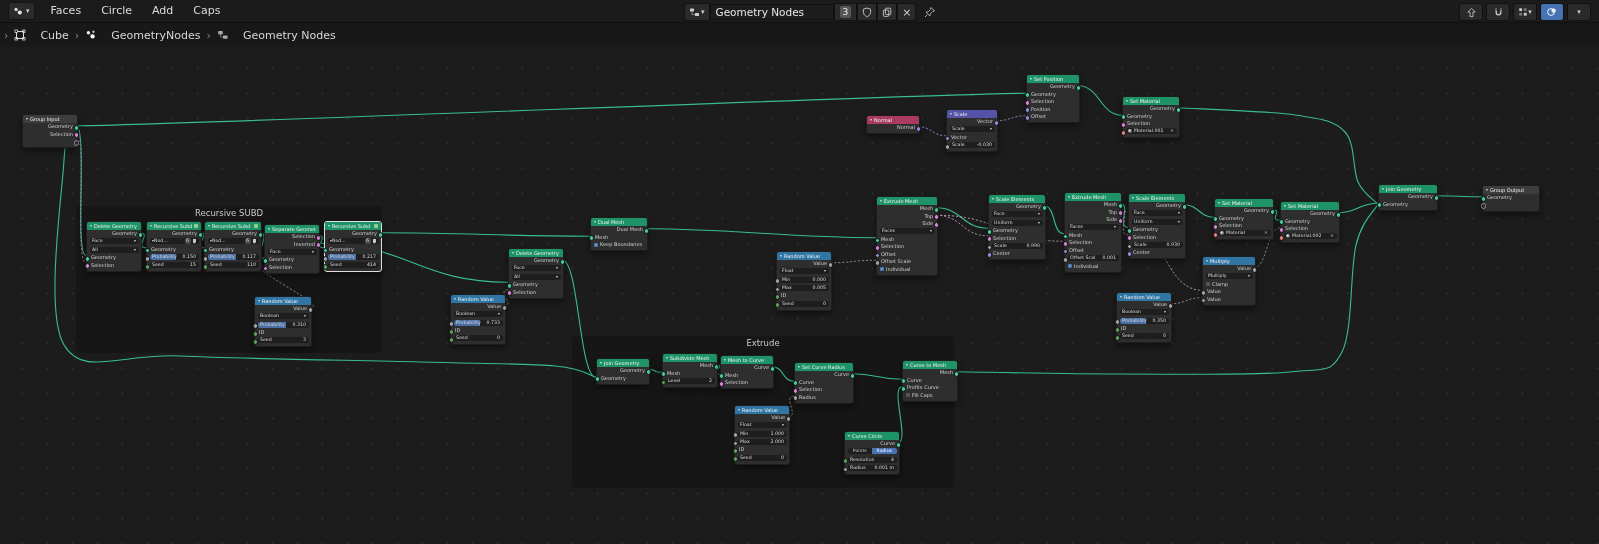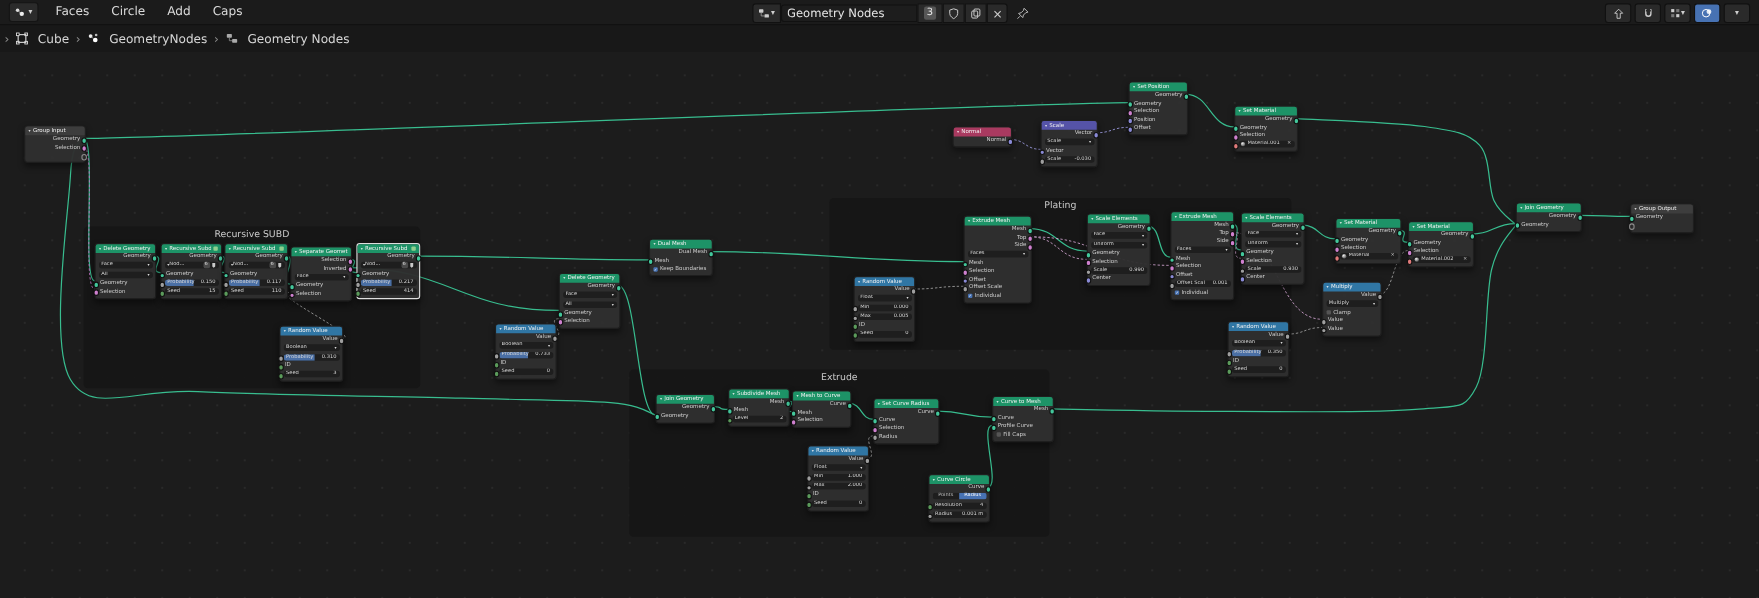--- a/index.html
+++ b/index.html
@@ -13,21 +13,21 @@
 .tbtn{height:16px;background:#2a2a2a;border:1px solid #111;color:#cfcfcf;display:flex;align-items:center;padding:0 4px;font-size:9px}
 .tinput{width:112px;height:14px;background:#1d1d1d;border:1px solid #111;color:#e6e6e6;font-size:10.5px;padding:0 5px;border-radius:3px 0 0 3px;font-family:"DejaVu Sans",sans-serif}
 .badge{background:#565656;color:#eee;font-size:9px;border-radius:2px;padding:0 3px;line-height:12px;margin:0 1px}
 .pin{margin-left:8px}
 #rightbtns{position:absolute;right:8px;top:3px;display:flex;align-items:center;gap:3px}
 .ribtn{height:16px;min-width:18px;background:#2a2a2a;border:1px solid #111;border-radius:3px;display:flex;align-items:center;justify-content:center;color:#cfcfcf;font-size:8px;padding:0 2px}
 .ribtn.blue{background:#4772b3}
 
 #crumbbar{position:absolute;top:23px;left:0;right:0;height:24px;background:#181818;display:flex;align-items:center;z-index:10;color:#d6d6d6;font-size:11px;gap:6px;padding-left:4px}
 .csep{color:#8b8b8b;font-size:11px}
-.citem{display:flex;align-items:center;gap:8px}
+.citem{display:flex;align-items:center;gap:14px}
 
 .frame{position:absolute;background:rgba(21,21,21,.93);border-radius:4px;z-index:1}
 .frame-label{position:absolute;top:2px;left:0;right:0;text-align:center;color:#c9c9c9;font-size:8.5px}
 
 #wires{position:absolute;left:0;top:0;z-index:2;pointer-events:none}
 path.w-geo{stroke:#38bd8f;stroke-width:1.1;fill:none}
 path.w-g{stroke:#9d9d9d;stroke-width:.8;fill:none;stroke-dasharray:2.2 1.8}
 path.w-p{stroke:#d0a3cf;stroke-width:.8;fill:none;stroke-dasharray:2.2 1.8}
 path.w-v{stroke:#9a98dd;stroke-width:.8;fill:none;stroke-dasharray:2.2 1.8}
 path.w-b{stroke:#c573c5;stroke-width:.8;fill:none;stroke-dasharray:2.2 1.8}
@@ -176,23 +176,20 @@
           <rect x="1.2" y="2" width="4.6" height="3.4" rx=".7" fill="#aaa"></rect>
           <rect x="6" y="6.4" width="4.6" height="3.4" rx=".7" fill="#aaa"></rect>
           <path d="M3.5 5.4 V8 H6" stroke="#888" stroke-width=".8" fill="none"></path>
         </svg>
       <span>Geometry Nodes</span>
     </span>
   </div>
     <div class="frame" style="left: 76px; top: 206px; width: 306px; height: 147px;">
       <div class="frame-label">Recursive SUBD</div>
     </div>
-    <div class="frame" style="left: 754px; top: 180px; width: 420px; height: 138px;">
-      <div class="frame-label">Plating</div>
-    </div>
     <div class="frame" style="left: 572px; top: 336px; width: 382px; height: 152px;">
       <div class="frame-label">Extrude</div>
     </div>
     <svg id="wires" width="1599" height="544">
       <path d="M76,125.75 C166,125.75 936,93.25 1026,93.25" class="w-geo"></path>
       <path d="M76,125.75 C88,125.75 74,255.25 86,255.25" class="w-geo"></path>
       <path d="M76,125.75 C74,131.45833333333334 66,123.45833333333334 64,160 C62,196.54166666666666 44.66666666666667,312.3333333333333 64,345 C83.33333333333333,377.6666666666667 120.66666666666666,353.1666666666667 180,356 C239.33333333333334,358.8333333333333 357.5,360.3333333333333 420,362 C482.5,363.6666666666667 525.6666666666666,363.4583333333333 555,366 C584.3333333333334,368.5416666666667 589.1666666666666,375.375 596,377.25" class="w-geo"></path>
       <path d="M76,133.25 C88,133.25 74,262.75 86,262.75" class="w-b"></path>
       <path d="M140,232.75 C152,232.75 134,247.75 146,247.75" class="w-geo"></path>
       <path d="M200,232.75 C212,232.75 192,247.75 204,247.75" class="w-geo"></path>

